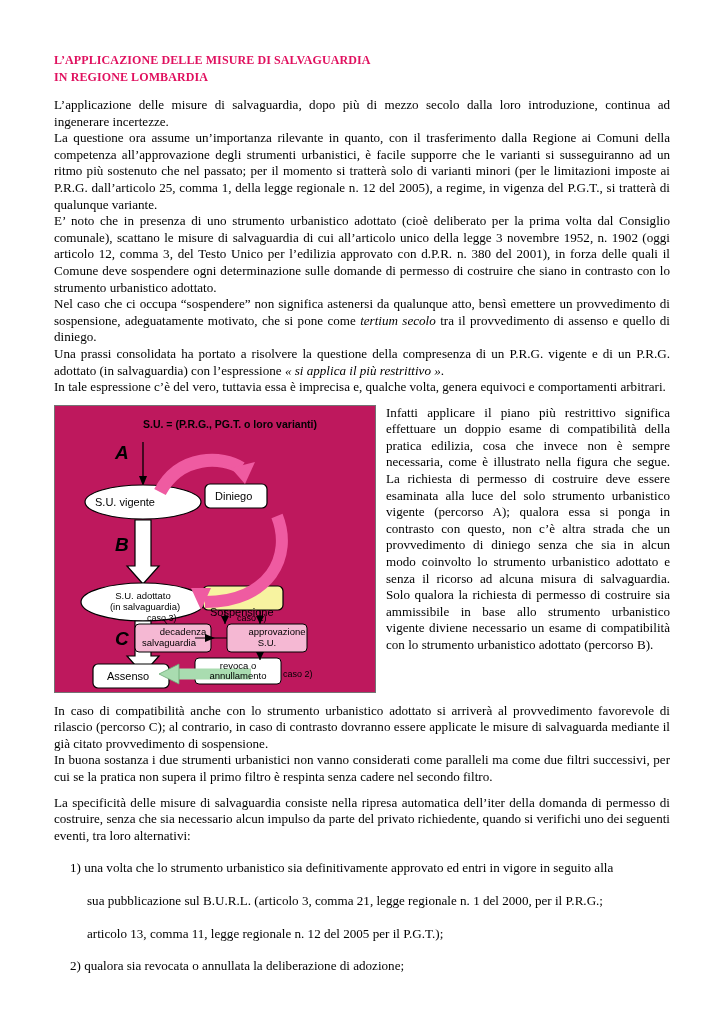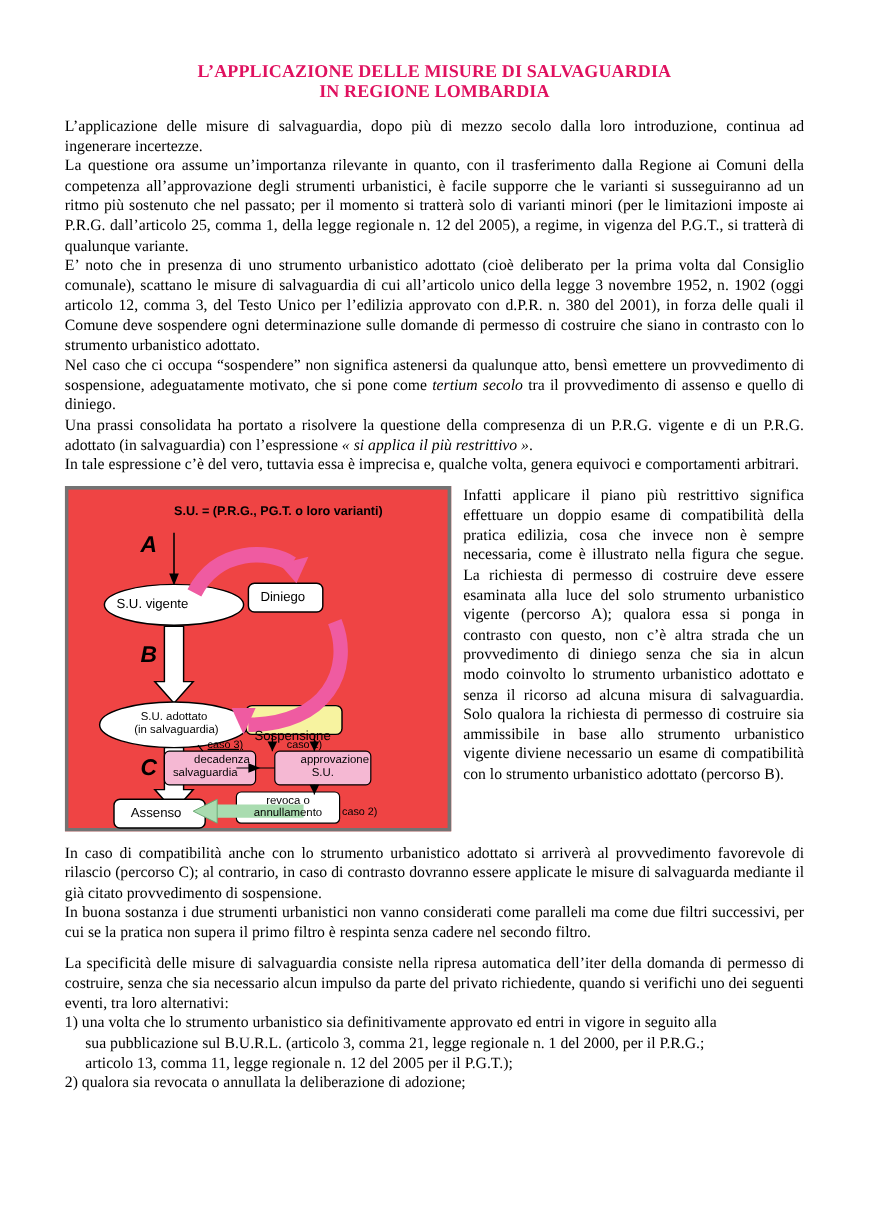--- a/index.html
+++ b/index.html
@@ -17,24 +17,23 @@
   }
   .page {
     position: absolute;
     left: 0; top: 0;
     width: 724px;
     height: 1024px;
     padding: 52px 54px 0 54px;
     box-sizing: border-box;
   }
   .title {
-    text-align: center;
     color: #e0115f;
     font-weight: bold;
-    font-size: 15px;
+    font-size: 12px;
     line-height: 17px;
     letter-spacing: 0.1px;
     margin: 0 0 2px 0;
   }
   .title .line2 { display: block; }
   p.body {
     margin: 0;
     font-size: 13.1px;
     line-height: 16.6px;
     text-align: justify;
@@ -43,41 +42,41 @@
   .italic { font-style: italic; }
   
   .figure-block {
     margin-top: 9px;
     overflow: hidden;
   }
   .figure {
     float: left;
     width: 322px;
     height: 288px;
-    border: 3px solid #737373;
+    border: 1px solid #737373;
     box-sizing: border-box;
     position: relative;
-    background: #ef4444;
+    background: #be185d;
     margin-right: 10px;
   }
   .fig-text {
     font-size: 13.1px;
     line-height: 16.6px;
     text-align: justify;
     margin: 0;
   }
   .after-figure {
     clear: both;
     padding-top: 10px;
   }
   .list-line {
     font-size: 13.1px;
     line-height: 16.6px;
     text-align: justify;
-    margin: 0;
+    margin: 16px;
   }
   .indent1 { padding-left: 17px; text-indent: 0; }
   
   .figure svg { position: absolute; left: 0; top: 0; }
   .fg-label {
     position: absolute;
     font-family: "Liberation Sans", sans-serif;
     font-size: 10px;
     color: #000;
     white-space: nowrap;
@@ -194,21 +193,21 @@
       <div class="fg-center" style="left:172px; top:221px; width:80px;padding-left:10px;">approvazione</div>
       <div class="fg-center" style="left:172px; top:232px; width:80px;">S.U.</div>
 
       <div class="fg-center" style="left:140px; top:255px; width:86px;">revoca o</div>
       <div class="fg-center" style="left:140px; top:265px; width:86px;">annullamento</div>
 
       <div class="fg-label" style="left:52px; top:264px; font-size:11px;">Assenso</div>
 
       <div class="fg-small" style="left:182px; top:207px;">caso 1)</div>
       <div class="fg-small" style="left:228px; top:263px;">caso 2)</div>
-      <div class="fg-small" style="left:116px; top:207px;text-decoration:underline;">caso 3)</div>
+      <div class="fg-small" style="left:92px; top:207px;">caso 3)</div>
     </div>
 
     <p class="fig-text">Infatti applicare il piano più restrittivo significa effettuare un doppio esame di compatibilità della pratica edilizia, cosa che invece non è sempre necessaria, come è illustrato nella figura che segue.
 La richiesta di permesso di costruire deve essere esaminata alla luce del solo strumento urbanistico vigente (percorso A); qualora essa si ponga in contrasto con questo, non c’è altra strada che un provvedimento di diniego senza che sia in alcun modo coinvolto lo strumento urbanistico adottato e senza il ricorso ad alcuna misura di salvaguardia. Solo qualora la richiesta di permesso di costruire sia ammissibile in base allo strumento urbanistico vigente diviene necessario un esame di compatibilità con lo strumento urbanistico adottato (percorso B).</p>
   </div>
 
   <div class="after-figure">
     <p class="body">In caso di compatibilità anche con lo strumento urbanistico adottato si arriverà al provvedimento favorevole di rilascio (percorso C); al contrario, in caso di contrasto dovranno essere applicate le misure di salvaguarda mediante il già citato provvedimento di sospensione.</p>
     <p class="body">In buona sostanza i due strumenti urbanistici non vanno considerati come paralleli ma come due filtri successivi, per cui se la pratica non supera il primo filtro è respinta senza cadere nel secondo filtro.</p>
     <div class="spacer-sm"></div>

